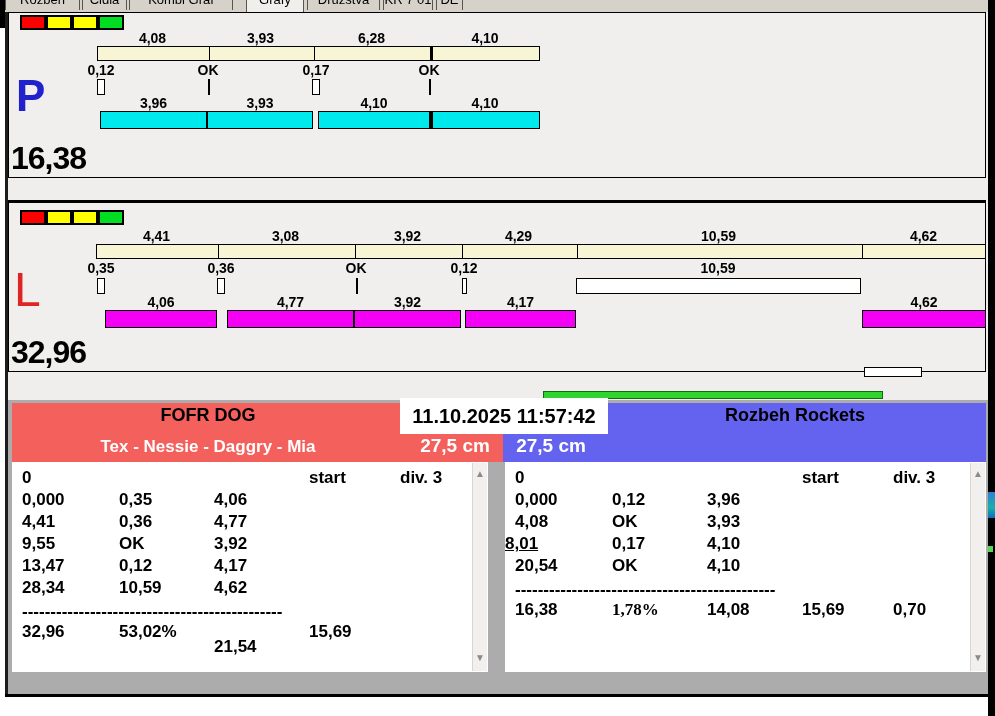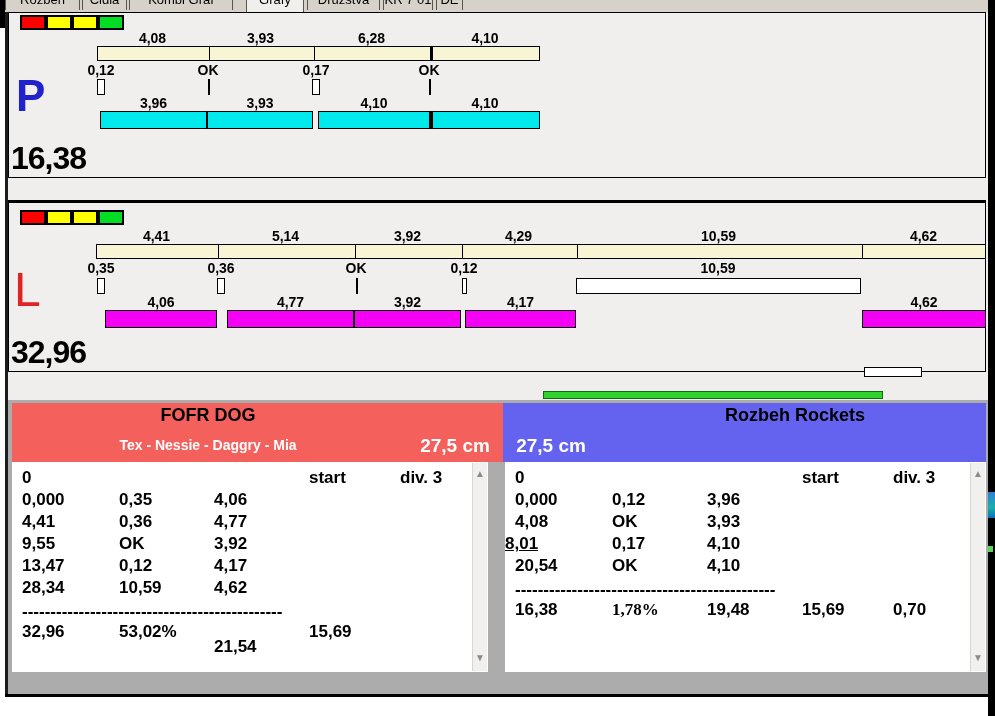--- a/index.html
+++ b/index.html
@@ -13,21 +13,21 @@
   .lane-letter{font-weight:700;line-height:1;}
   .lane-total{font-weight:700;color:#000;letter-spacing:-1px;line-height:1;}
   .light{border:2px solid #000;}
   .seg-box{border:1px solid #000;}
   .divider{background:#000;}
   .marker-box{background:#fff;border:1px solid #000;}
   .marker-tick{background:#000;}
   .tab{background:#d6d2ca;border:1px solid #58544e;border-bottom:none;color:#000;
        font-size:13px;text-align:center;overflow:hidden;white-space:nowrap;}
   .hdr-team-name{font-size:18px;font-weight:700;color:#000;white-space:nowrap;transform:translateX(-50%);}
-  .hdr-dogs{font-size:14px;font-weight:700;color:#fff;white-space:nowrap;transform:translateX(-50%);}
+  .hdr-dogs{font-size:17px;font-weight:700;color:#fff;white-space:nowrap;transform:translateX(-50%);}
   .hdr-height{font-size:19px;font-weight:700;color:#fff;white-space:nowrap;transform:translateX(-50%);}
   .datetime-box{background:#fff;color:#000;font-size:20px;font-weight:700;text-align:center;line-height:36px;}
   .listbox{background:#fff;overflow:hidden;}
   .cell{position:absolute;font-size:17px;font-weight:700;color:#000;white-space:nowrap;}
   .dashes{position:absolute;font-size:17px;font-weight:700;color:#000;white-space:nowrap;overflow:hidden;}
   .sb-track{background:#f1f0ee;border-left:1px solid #d8d6d2;}
   .sb-arrow{position:absolute;left:0;width:100%;text-align:center;color:#8a8a8a;font-size:10px;line-height:14px;}
 </style>
 </head>
 <body>
@@ -66,20 +66,21 @@
   <div class="a" id="hdr-left" style="left: 12px; top: 403px; width: 491px; height: 59px; background: rgb(244, 96, 92);"></div>
   <div class="a" id="hdr-right" style="left: 503px; top: 403px; width: 483px; height: 59px; background: rgb(99, 99, 239);"></div>
 
   <div class="a hdr-team-name" style="left:208px;top:405px;">FOFR DOG</div>
   <div class="a hdr-dogs" style="left:208px;top:437px;">Tex - Nessie - Daggry - Mia</div>
   <div class="a hdr-height" style="left:455px;top:435px;">27,5 cm</div>
 
   <div class="a hdr-team-name" style="left:795px;top:405px;">Rozbeh Rockets</div>
   <div class="a hdr-height" style="left:551px;top:435px;">27,5 cm</div>
 
+  <div class="a datetime-box" style="left:400px;top:398px;width:208px;height:36px;z-index:5;">11.10.2025 11:57:42</div>
 
   <div class="a listbox" id="list-left" style="left:12px;top:462px;width:476px;height:210px;">
       <div class="a cell" style="left: 10px; top: 6px;">0</div>
       <div class="a cell" style="left: 297px; top: 6px;">start</div>
       <div class="a cell" style="left: 388px; top: 6px;">div. 3</div>
       <div class="a cell" style="left: 10px; top: 28px;">0,000</div>
       <div class="a cell" style="left: 107px; top: 28px;">0,35</div>
       <div class="a cell" style="left: 202px; top: 28px;">4,06</div>
       <div class="a cell" style="left: 10px; top: 50px;">4,41</div>
       <div class="a cell" style="left: 107px; top: 50px;">0,36</div>
@@ -115,21 +116,21 @@
       <div class="a cell" style="left: 202px; top: 50px;">3,93</div>
       <div class="a cell" style="left: 0; top: 72px; text-decoration: underline;">8,01</div>
       <div class="a cell" style="left: 107px; top: 72px;">0,17</div>
       <div class="a cell" style="left: 202px; top: 72px;">4,10</div>
       <div class="a cell" style="left: 10px; top: 94px;">20,54</div>
       <div class="a cell" style="left: 107px; top: 94px;">OK</div>
       <div class="a cell" style="left: 202px; top: 94px;">4,10</div>
       <div class="a dashes" style="left: 10px; top: 118px; width: 282px;">----------------------------------------------</div>
       <div class="a cell" style="left: 10px; top: 138px;">16,38</div>
       <div class="a cell" style="left: 107px; top: 138px; font-family: Liberation Serif, serif;">1,78%</div>
-      <div class="a cell" style="left: 202px; top: 138px;">19,48</div>
+      <div class="a cell" style="left: 202px; top: 138px;">14,08</div>
       <div class="a cell" style="left: 297px; top: 138px;">15,69</div>
       <div class="a cell" style="left: 388px; top: 138px;">0,70</div>
       <div class="a sb-track" style="left: 465px; top: 1px; width: 15px; height: 208px;">
         <div class="a sb-arrow" style="top: 4px;">▲</div>
         <div class="a sb-arrow" style="top: 188px;">▼</div>
       </div>
     </div>
 
   <div class="a" style="left:5px;top:694px;width:983px;height:3px;background:#000;"></div>
 <div class="a light" style="left: 20px; top: 15px; width: 26px; height: 15px; background: rgb(255, 0, 0);"></div>
@@ -166,21 +167,21 @@
     <div class="a light" style="left: 72px; top: 210px; width: 26px; height: 15px; background: rgb(255, 255, 0);"></div>
     <div class="a light" style="left: 98px; top: 210px; width: 26px; height: 15px; background: rgb(0, 221, 34);"></div>
     <div class="a seg-box" style="left: 96px; top: 244px; width: 890px; height: 15px; background: rgb(248, 245, 213); overflow: hidden;">
       <div class="a divider" style="left: 121px; top: 0px; width: 1px; height: 100%;"></div>
       <div class="a divider" style="left: 258px; top: 0px; width: 1px; height: 100%;"></div>
       <div class="a divider" style="left: 365px; top: 0px; width: 1px; height: 100%;"></div>
       <div class="a divider" style="left: 480px; top: 0px; width: 1px; height: 100%;"></div>
       <div class="a divider" style="left: 765px; top: 0px; width: 1px; height: 100%;"></div>
     </div>
     <div class="a bar-label" style="left: 156.5px; top: 228px;">4,41</div>
-    <div class="a bar-label" style="left: 285.5px; top: 228px;">5,14</div>
+    <div class="a bar-label" style="left: 285.5px; top: 228px;">3,08</div>
     <div class="a bar-label" style="left: 407.5px; top: 228px;">3,92</div>
     <div class="a bar-label" style="left: 518.5px; top: 228px;">4,29</div>
     <div class="a bar-label" style="left: 718.5px; top: 228px;">10,59</div>
     <div class="a bar-label" style="left: 923.5px; top: 228px;">4,62</div>
     <div class="a pen-label" style="left: 101px; top: 260px;">0,35</div>
     <div class="a marker-box" style="left: 97px; top: 278px; width: 8px; height: 16px;"></div>
     <div class="a pen-label" style="left: 221px; top: 260px;">0,36</div>
     <div class="a marker-box" style="left: 217px; top: 278px; width: 8px; height: 16px;"></div>
     <div class="a pen-label" style="left: 356px; top: 260px;">OK</div>
     <div class="a marker-tick" style="left: 356px; top: 278px; width: 2px; height: 16px;"></div>

